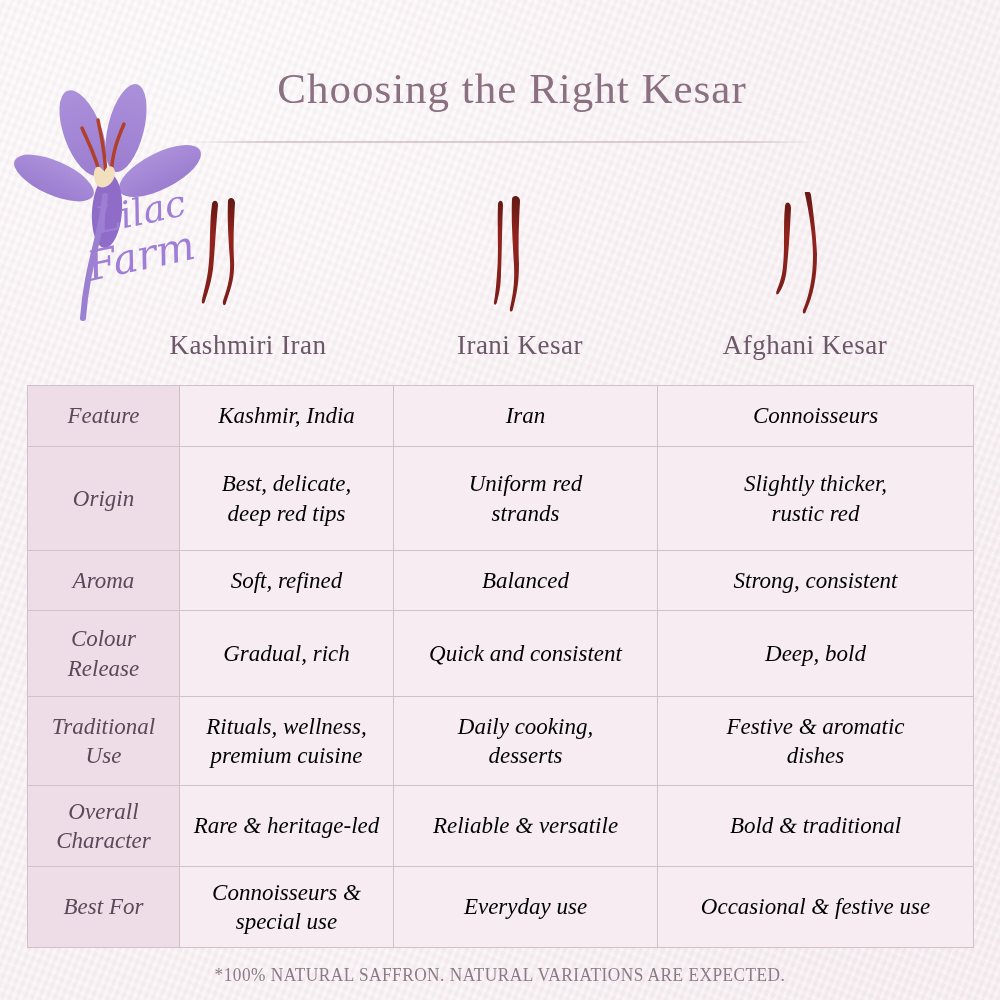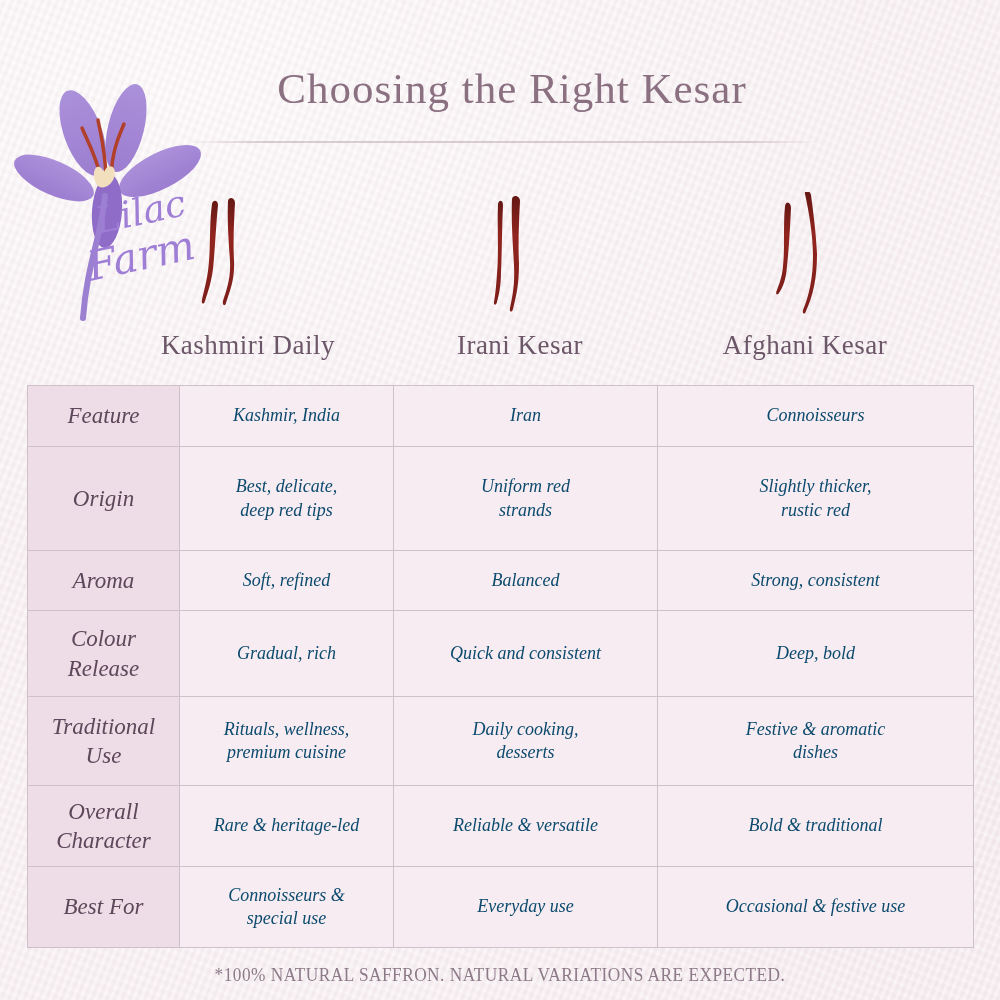--- a/index.html
+++ b/index.html
@@ -55,21 +55,21 @@
     display:grid;
     grid-template-columns:151px 213px 263px 315px;
     grid-template-rows:60px 103px 59px 85px 88px 80px 80px;
     gap:1px;background:#cfc1c8;border:1px solid #cfc1c8;
   }
   .rlabel,.cell{
     display:flex;align-items:center;justify-content:center;text-align:center;
     white-space:pre-line;line-height:1.28;padding:2px 6px;box-sizing:border-box;font-style:italic;
   }
   .rlabel{background:#eedce6;color:#5c485a;font-size:23px;}
-  .cell{background:#f6ecf1;color:#0c4a6e;font-size:18px;}
+  .cell{background:#f6ecf1;color:#000000;font-size:23px;}
 
   .footnote{
     left:0;top:965px;width:1000px;text-align:center;
     font-size:18px;letter-spacing:0.5px;color:#8d7a88;
     transform:scaleX(0.96);transform-origin:center;
   }
 </style>
 </head>
 <body>
 
@@ -119,21 +119,21 @@
   </svg>
   <svg class="strands irani layer" width="44" height="122" viewBox="0 0 44 122">
     <path fill="url(#str)" d="M8,8 C7,30 9,55 7,78 C6,92 5,100 4,106 C3.5,109 6,110 7,106 C9,98 11,90 11,76 C12,54 12,30 13,9 C13,4 9,3 8,8 Z"></path>
     <path fill="url(#str)" d="M22,3 C21,25 23,50 24,70 C25,90 22,102 20,112 C19,116 22,117 23,113 C26,101 29,89 29,68 C28,48 29,24 30,5 C30,0 23,-2 22,3 Z"></path>
   </svg>
   <svg class="strands afghani layer" width="54" height="128" viewBox="0 0 54 128">
     <path fill="url(#str)" d="M10,14 C8,34 10,56 8,74 C7,86 4,92 2,98 C0,102 2,104 4,101 C8,95 11,88 12,74 C14,56 15,36 16,16 C16,10 11,8 10,14 Z"></path>
     <path fill="url(#str)" d="M30,2 C34,20 38,44 38,64 C38,86 34,104 28,118 C27,122 30,123 31,119 C38,104 42,86 42,62 C41,40 38,18 36,3 C35,-2 29,-3 30,2 Z"></path>
   </svg>
 
-  <div class="layer variety v0">Kashmiri Daily</div>
+  <div class="layer variety v0">Kashmiri Iran</div>
   <div class="layer variety v1">Irani Kesar</div>
   <div class="layer variety v2">Afghani Kesar</div>
 
   <div class="table">
     <div class="rlabel">Feature</div>
     <div class="cell">Kashmir, India</div>
     <div class="cell">Iran</div>
     <div class="cell">Connoisseurs</div>
 
     <div class="rlabel">Origin</div>

